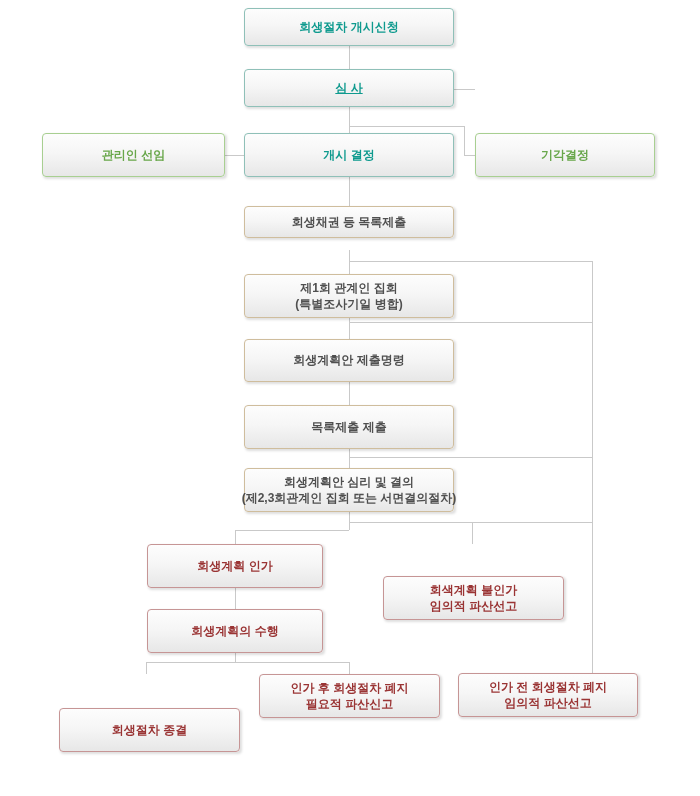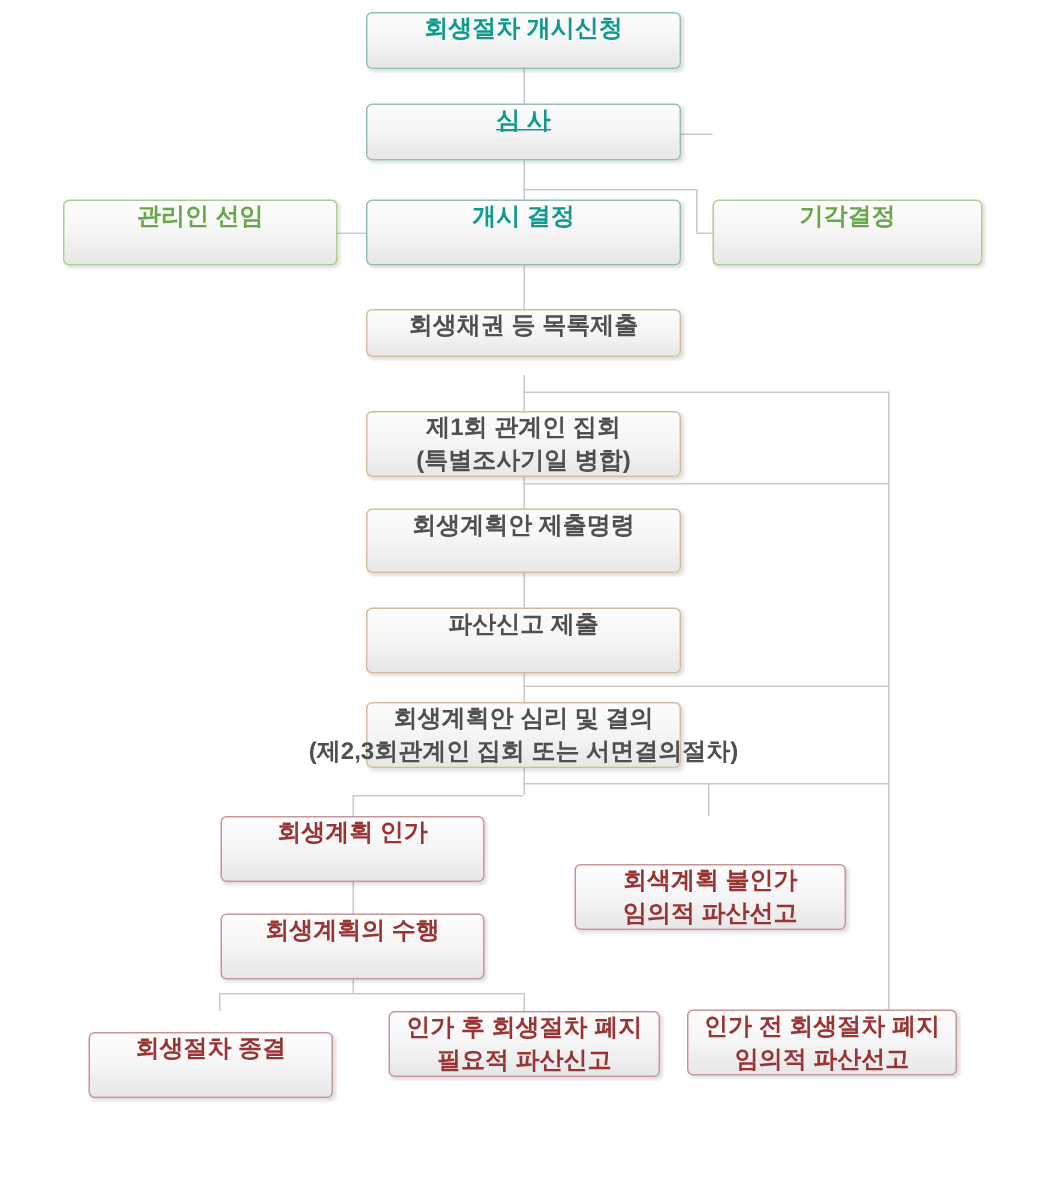--- a/index.html
+++ b/index.html
@@ -17,22 +17,23 @@
   .node{
     position:absolute;
     box-sizing:border-box;
     border:1px solid #999;
     border-radius:4px;
     background:linear-gradient(to bottom,#fdfdfd 0%,#f6f6f6 45%,#e7e7e7 100%);
     box-shadow:1.5px 1.5px 2.5px rgba(0,0,0,0.13);
     display:flex;
     flex-direction:column;
     align-items:center;
+    justify-content:center;
     text-align:center;
-    font-size:16px;
+    font-size:12px;
     font-weight:bold;
     line-height:1.35;
     letter-spacing:0;
   }
   .node span{display:block;white-space:nowrap;}
 </style>
 </head>
 <body>
 
 <div class="stage">
@@ -81,37 +82,37 @@
       <span>회생채권 등 목록제출</span>
     </div>
     <div class="node" style="left: 244px; top: 274px; width: 210px; height: 44px; border-color: rgb(207, 189, 157); color: rgb(79, 79, 79);">
       <span>제1회 관계인 집회</span>
       <span>(특별조사기일 병합)</span>
     </div>
     <div class="node" style="left: 244px; top: 339px; width: 210px; height: 43px; border-color: rgb(207, 189, 157); color: rgb(79, 79, 79);">
       <span>회생계획안 제출명령</span>
     </div>
     <div class="node" style="left: 244px; top: 405px; width: 210px; height: 44px; border-color: rgb(207, 189, 157); color: rgb(79, 79, 79);">
-      <span>파산신고 제출</span>
+      <span>목록제출 제출</span>
     </div>
     <div class="node" style="left: 244px; top: 468px; width: 210px; height: 44px; border-color: rgb(207, 189, 157); color: rgb(79, 79, 79);">
       <span>회생계획안 심리 및 결의</span>
       <span>(제2,3회관계인 집회 또는 서면결의절차)</span>
     </div>
     <div class="node" style="left: 147px; top: 544px; width: 176px; height: 44px; border-color: rgb(198, 149, 149); color: rgb(154, 52, 52);">
       <span>회생계획 인가</span>
     </div>
     <div class="node" style="left: 383px; top: 576px; width: 181px; height: 44px; border-color: rgb(198, 149, 149); color: rgb(154, 52, 52);">
       <span>회색계획 불인가</span>
       <span>임의적 파산선고</span>
     </div>
     <div class="node" style="left: 147px; top: 609px; width: 176px; height: 44px; border-color: rgb(198, 149, 149); color: rgb(154, 52, 52);">
       <span>회생계획의 수행</span>
     </div>
-    <div class="node" style="left: 59px; top: 688px; width: 163px; height: 44px; border-color: rgb(198, 149, 149); color: rgb(154, 52, 52);">
+    <div class="node" style="left: 59px; top: 708px; width: 181px; height: 44px; border-color: rgb(198, 149, 149); color: rgb(154, 52, 52);">
       <span>회생절차 종결</span>
     </div>
     <div class="node" style="left: 259px; top: 674px; width: 181px; height: 44px; border-color: rgb(198, 149, 149); color: rgb(154, 52, 52);">
       <span>인가 후 회생절차 폐지</span>
       <span>필요적 파산신고</span>
     </div>
     <div class="node" style="left: 458px; top: 673px; width: 180px; height: 44px; border-color: rgb(198, 149, 149); color: rgb(154, 52, 52);">
       <span>인가 전 회생절차 폐지</span>
       <span>임의적 파산선고</span>
     </div>

